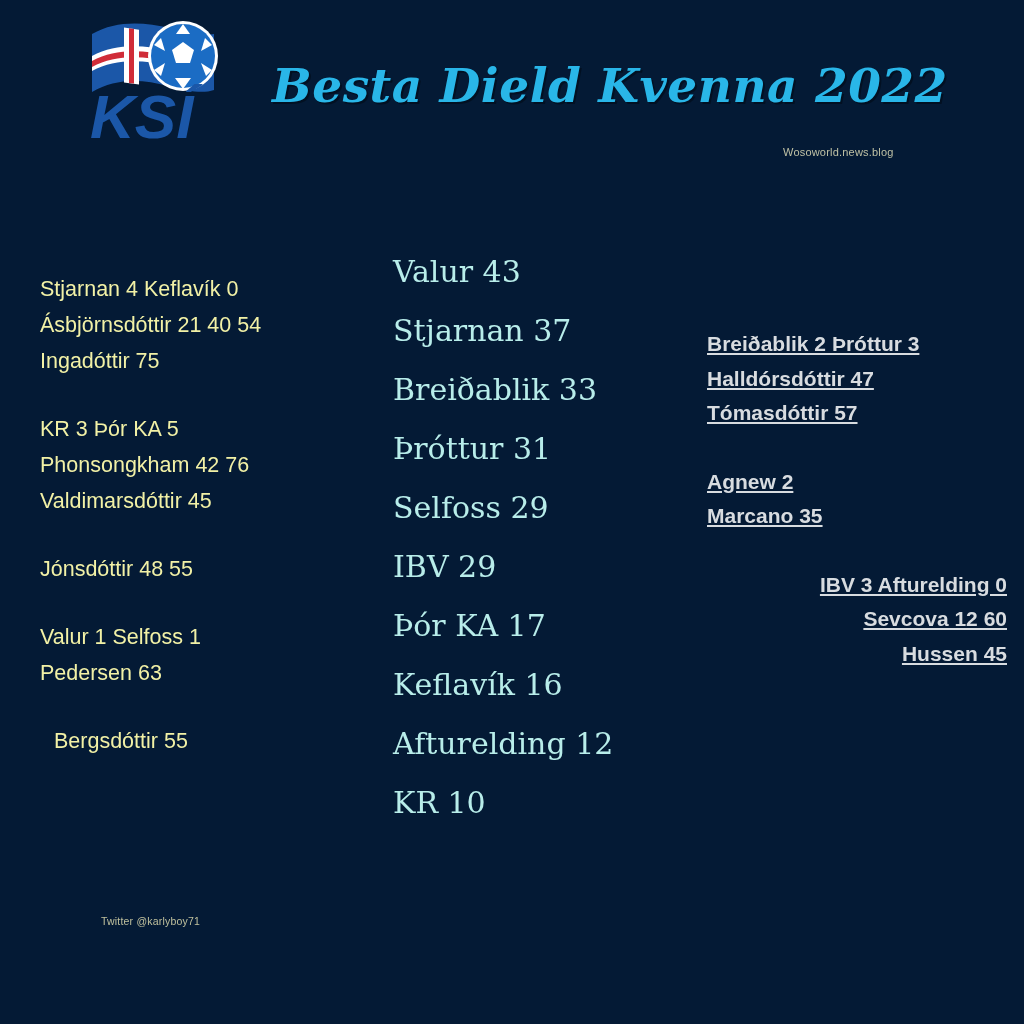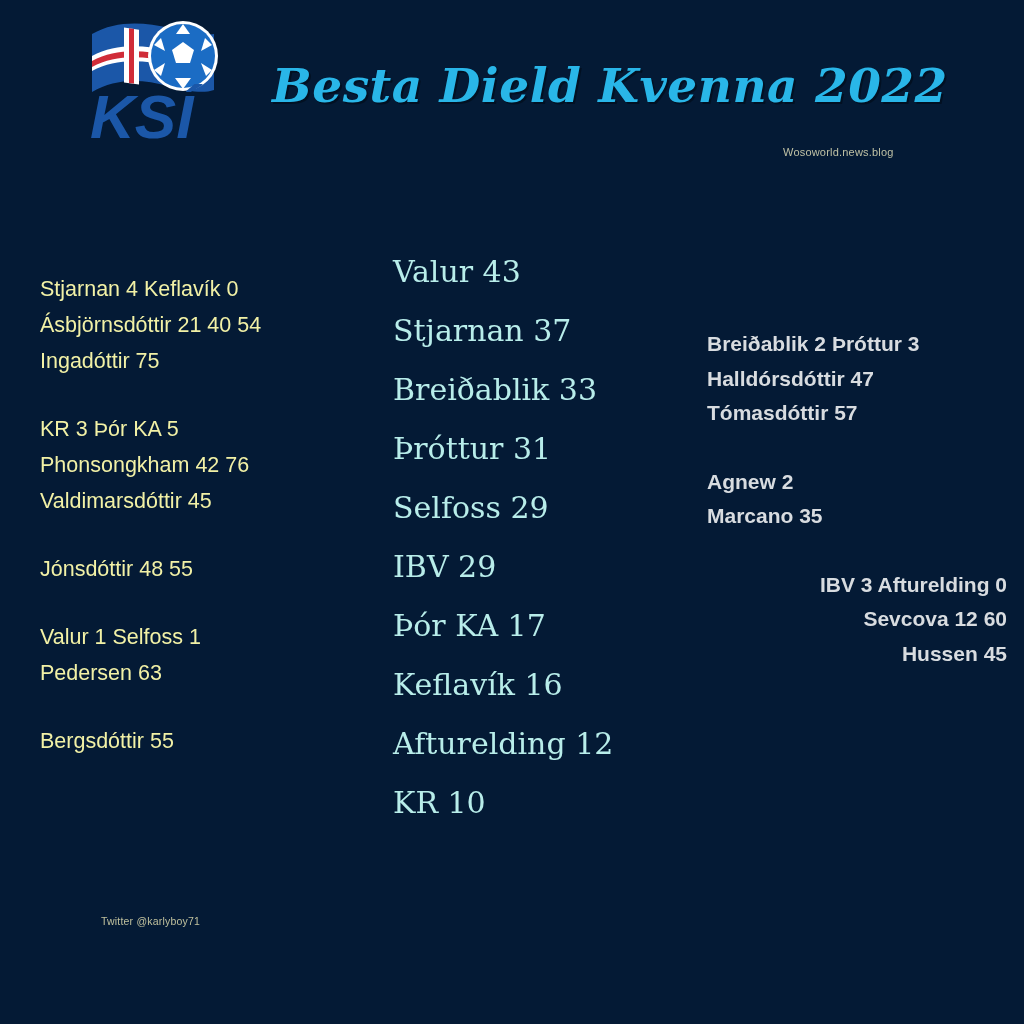--- a/index.html
+++ b/index.html
@@ -77,21 +77,21 @@
   #col-results {
     left: 40px;
     top: 271px;
     width: 320px;
     color: #F2F1A6;
     font-size: 21.5px;
     line-height: 36px;
     font-weight: 400;
   }
   #col-results .block { margin-bottom: 32px; }
-  #col-results .block:last-child { margin-bottom: 0; }
+  #col-results .block:last-child { margin-bottom: 0; margin-left: 14px; }
   #col-results .line { white-space: nowrap; }
 
   
   #col-standings {
     left: 393px;
     top: 242px;
     width: 290px;
     color: #B8EDEA;
     font-family: "DejaVu Serif", serif;
     font-size: 30px;
@@ -103,21 +103,21 @@
   
   #col-results-2 {
     left: 707px;
     top: 327px;
     width: 300px;
     color: #D8DCE0;
     font-size: 21px;
     line-height: 34.5px;
     font-weight: bold;
   }
-  #col-results-2 .block { margin-bottom: 34px; }
+  #col-results-2 .block { margin-bottom: 34px; text-decoration: underline; }
   #col-results-2 .block:last-child { margin-bottom: 0; text-align: right; }
   #col-results-2 .line { white-space: nowrap; }
 
   
   #twitter-credit {
     position: absolute;
     left: 101px;
     top: 915px;
     color: #D4D2A8;
     font-size: 10.5px;

